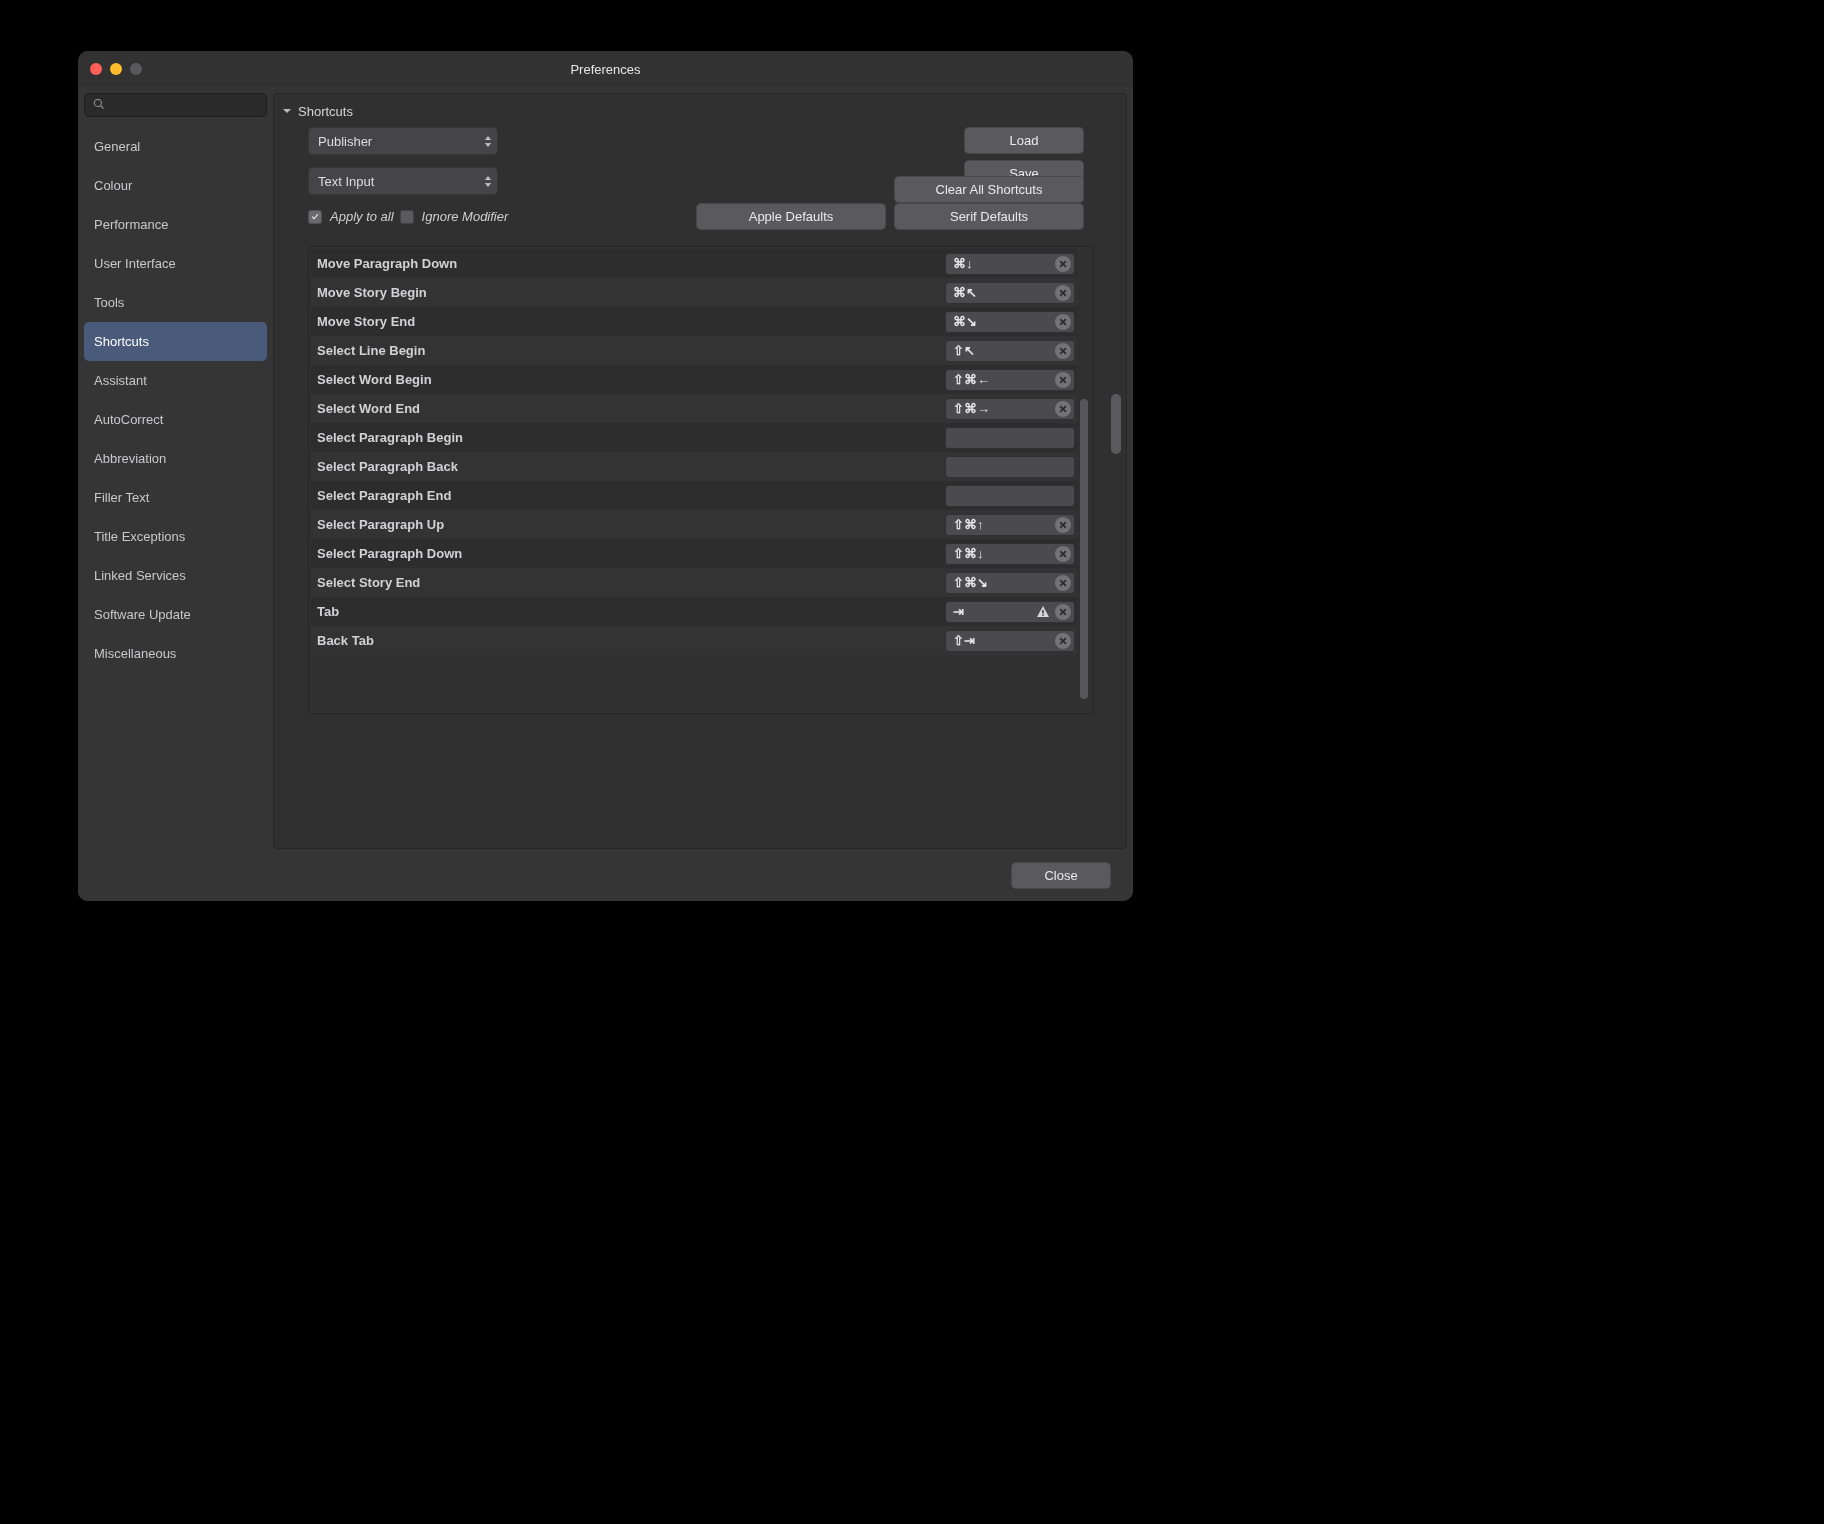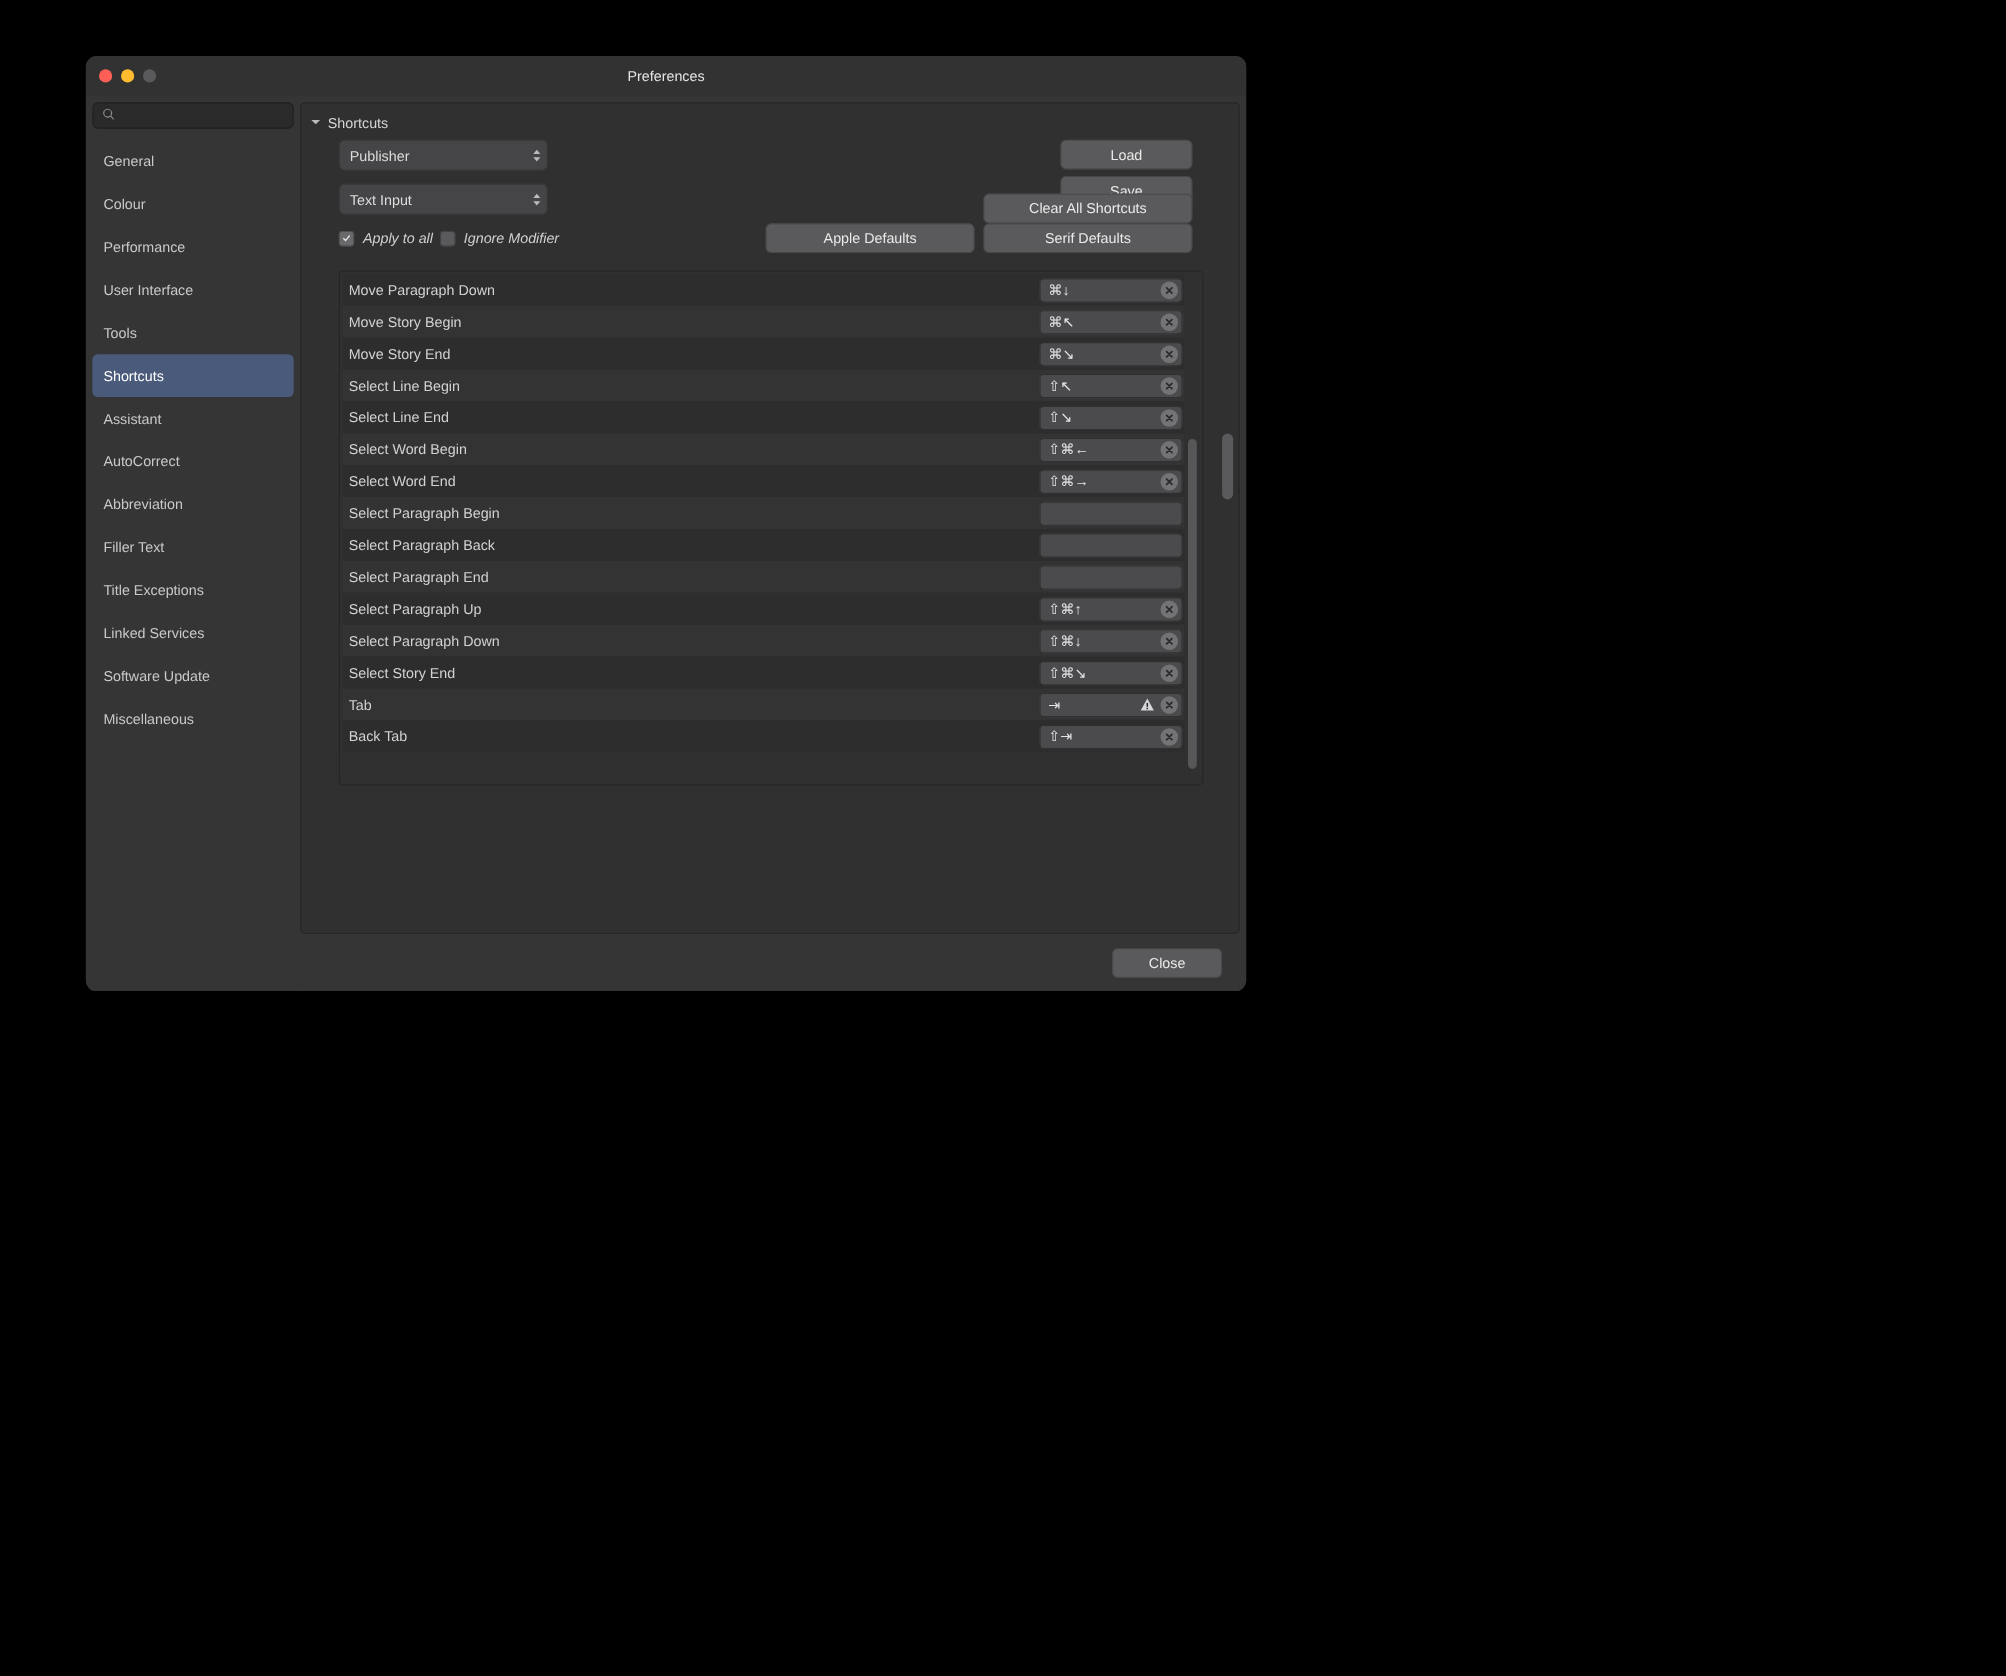--- a/index.html
+++ b/index.html
@@ -238,20 +238,21 @@
 
   .table-frame {
     margin: 16px 8px 0 28px;
     background: #303031;
     border: 1px solid #262627;
     border-radius: 4px;
     padding: 2px 2px 2px 2px;
     display: flex;
     overflow: hidden;
     height: 468px;
+    font-weight: bold;
   }
   .table-list {
     flex: 1;
     min-width: 0;
     overflow: hidden;
   }
   .row {
     height: 29px;
     display: flex;
     align-items: center;
@@ -487,31 +488,20 @@
                     <div class="shortcut-field">
                       <span class="keys">⇧↖</span>
                       <span class="icon-btn">
                         <svg viewBox="0 0 10 10">
                           <path d="M2 2 L8 8 M8 2 L2 8" stroke="#2a2a2b" stroke-width="2" stroke-linecap="round" fill="none"></path>
                         </svg>
                       </span>
                     </div>
                   </div>
                   <div class="row">
-                    <div class="label">Select Line End</div>
-                    <div class="shortcut-field">
-                      <span class="keys">⇧↘</span>
-                      <span class="icon-btn">
-                        <svg viewBox="0 0 10 10">
-                          <path d="M2 2 L8 8 M8 2 L2 8" stroke="#2a2a2b" stroke-width="2" stroke-linecap="round" fill="none"></path>
-                        </svg>
-                      </span>
-                    </div>
-                  </div>
-                  <div class="row">
                     <div class="label">Select Word Begin</div>
                     <div class="shortcut-field">
                       <span class="keys">⇧⌘←</span>
                       <span class="icon-btn">
                         <svg viewBox="0 0 10 10">
                           <path d="M2 2 L8 8 M8 2 L2 8" stroke="#2a2a2b" stroke-width="2" stroke-linecap="round" fill="none"></path>
                         </svg>
                       </span>
                     </div>
                   </div>

